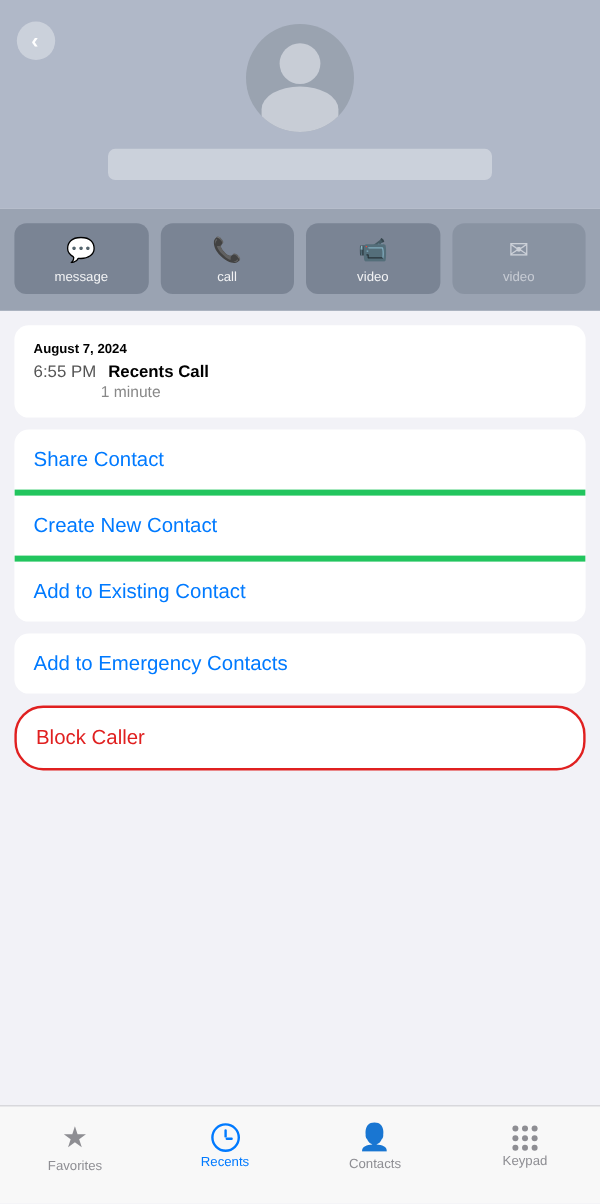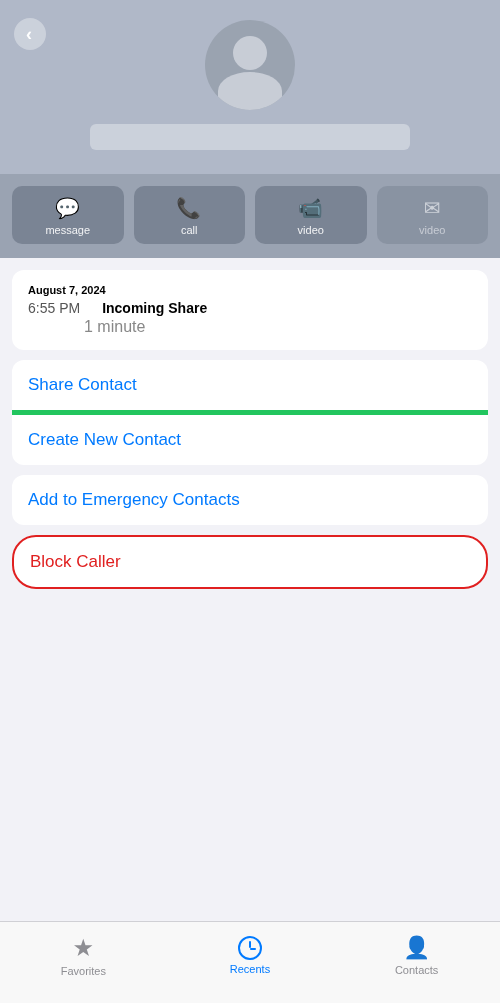--- a/index.html
+++ b/index.html
@@ -134,37 +134,37 @@
     .call-date {
       font-size: 11px;
       font-weight: 600;
       color: #000;
       margin-bottom: 4px;
     }
 
     .call-time-row {
       display: flex;
       align-items: center;
-      gap: 16px;
+      gap: 4px;
     }
 
     .call-time {
       font-size: 14px;
       color: #555;
       margin-right: 6px;
     }
 
     .call-type {
       font-size: 14px;
       font-weight: 600;
       color: #000;
     }
 
     .call-duration {
-      font-size: 16px;
+      font-size: 13px;
       color: #888;
       margin-top: 2px;
       padding-left: 56px;
     }
 
     
     .action-list-card {
       background: #fff;
       border-radius: 12px;
       margin: 0 12px 10px;
@@ -328,28 +328,29 @@
   <div class="action-btn" style="opacity:0.5;">
     <span class="action-btn-icon">✉</span>
     <span class="action-btn-label">video</span>
   </div>
 </div>
 
 <div class="call-log-card">
   <div class="call-date">August 7, 2024</div>
   <div class="call-time-row">
     <span class="call-time">6:55 PM</span>
-    <span class="call-type">Incoming Share</span>
+    <span class="call-type">Recents Call</span>
   </div>
   <div class="call-duration">1 minute</div>
 </div>
 
 <div class="action-list-card">
   <div class="action-list-item">Share Contact</div>
   <div class="action-list-item">Create New Contact</div>
+  <div class="action-list-item" style="border-bottom:none;">Add to Existing Contact</div>
 </div>
 
 <div class="emergency-card">
   <div class="emergency-item">Add to Emergency Contacts</div>
 </div>
 
 <div class="block-card">
   <div class="block-item">Block Caller</div>
 </div>
 
@@ -368,14 +369,28 @@
       </div>
     </div>
     <span class="tab-label active">Recents</span>
   </div>
 
   <div class="tab-item">
     <span style="font-size:22px;color:#8e8e93;">👤</span>
     <span class="tab-label">Contacts</span>
   </div>
 
+  <div class="tab-item">
+    <div class="keypad-dots">
+      <div class="keypad-dot"></div>
+        <div class="keypad-dot"></div>
+        <div class="keypad-dot"></div>
+      <div class="keypad-dot"></div>
+        <div class="keypad-dot"></div>
+        <div class="keypad-dot"></div>
+      <div class="keypad-dot"></div>
+        <div class="keypad-dot"></div>
+        <div class="keypad-dot"></div>
+    </div>
+    <span class="tab-label">Keypad</span>
+  </div>
 
 </div>
 
 </body></html>

